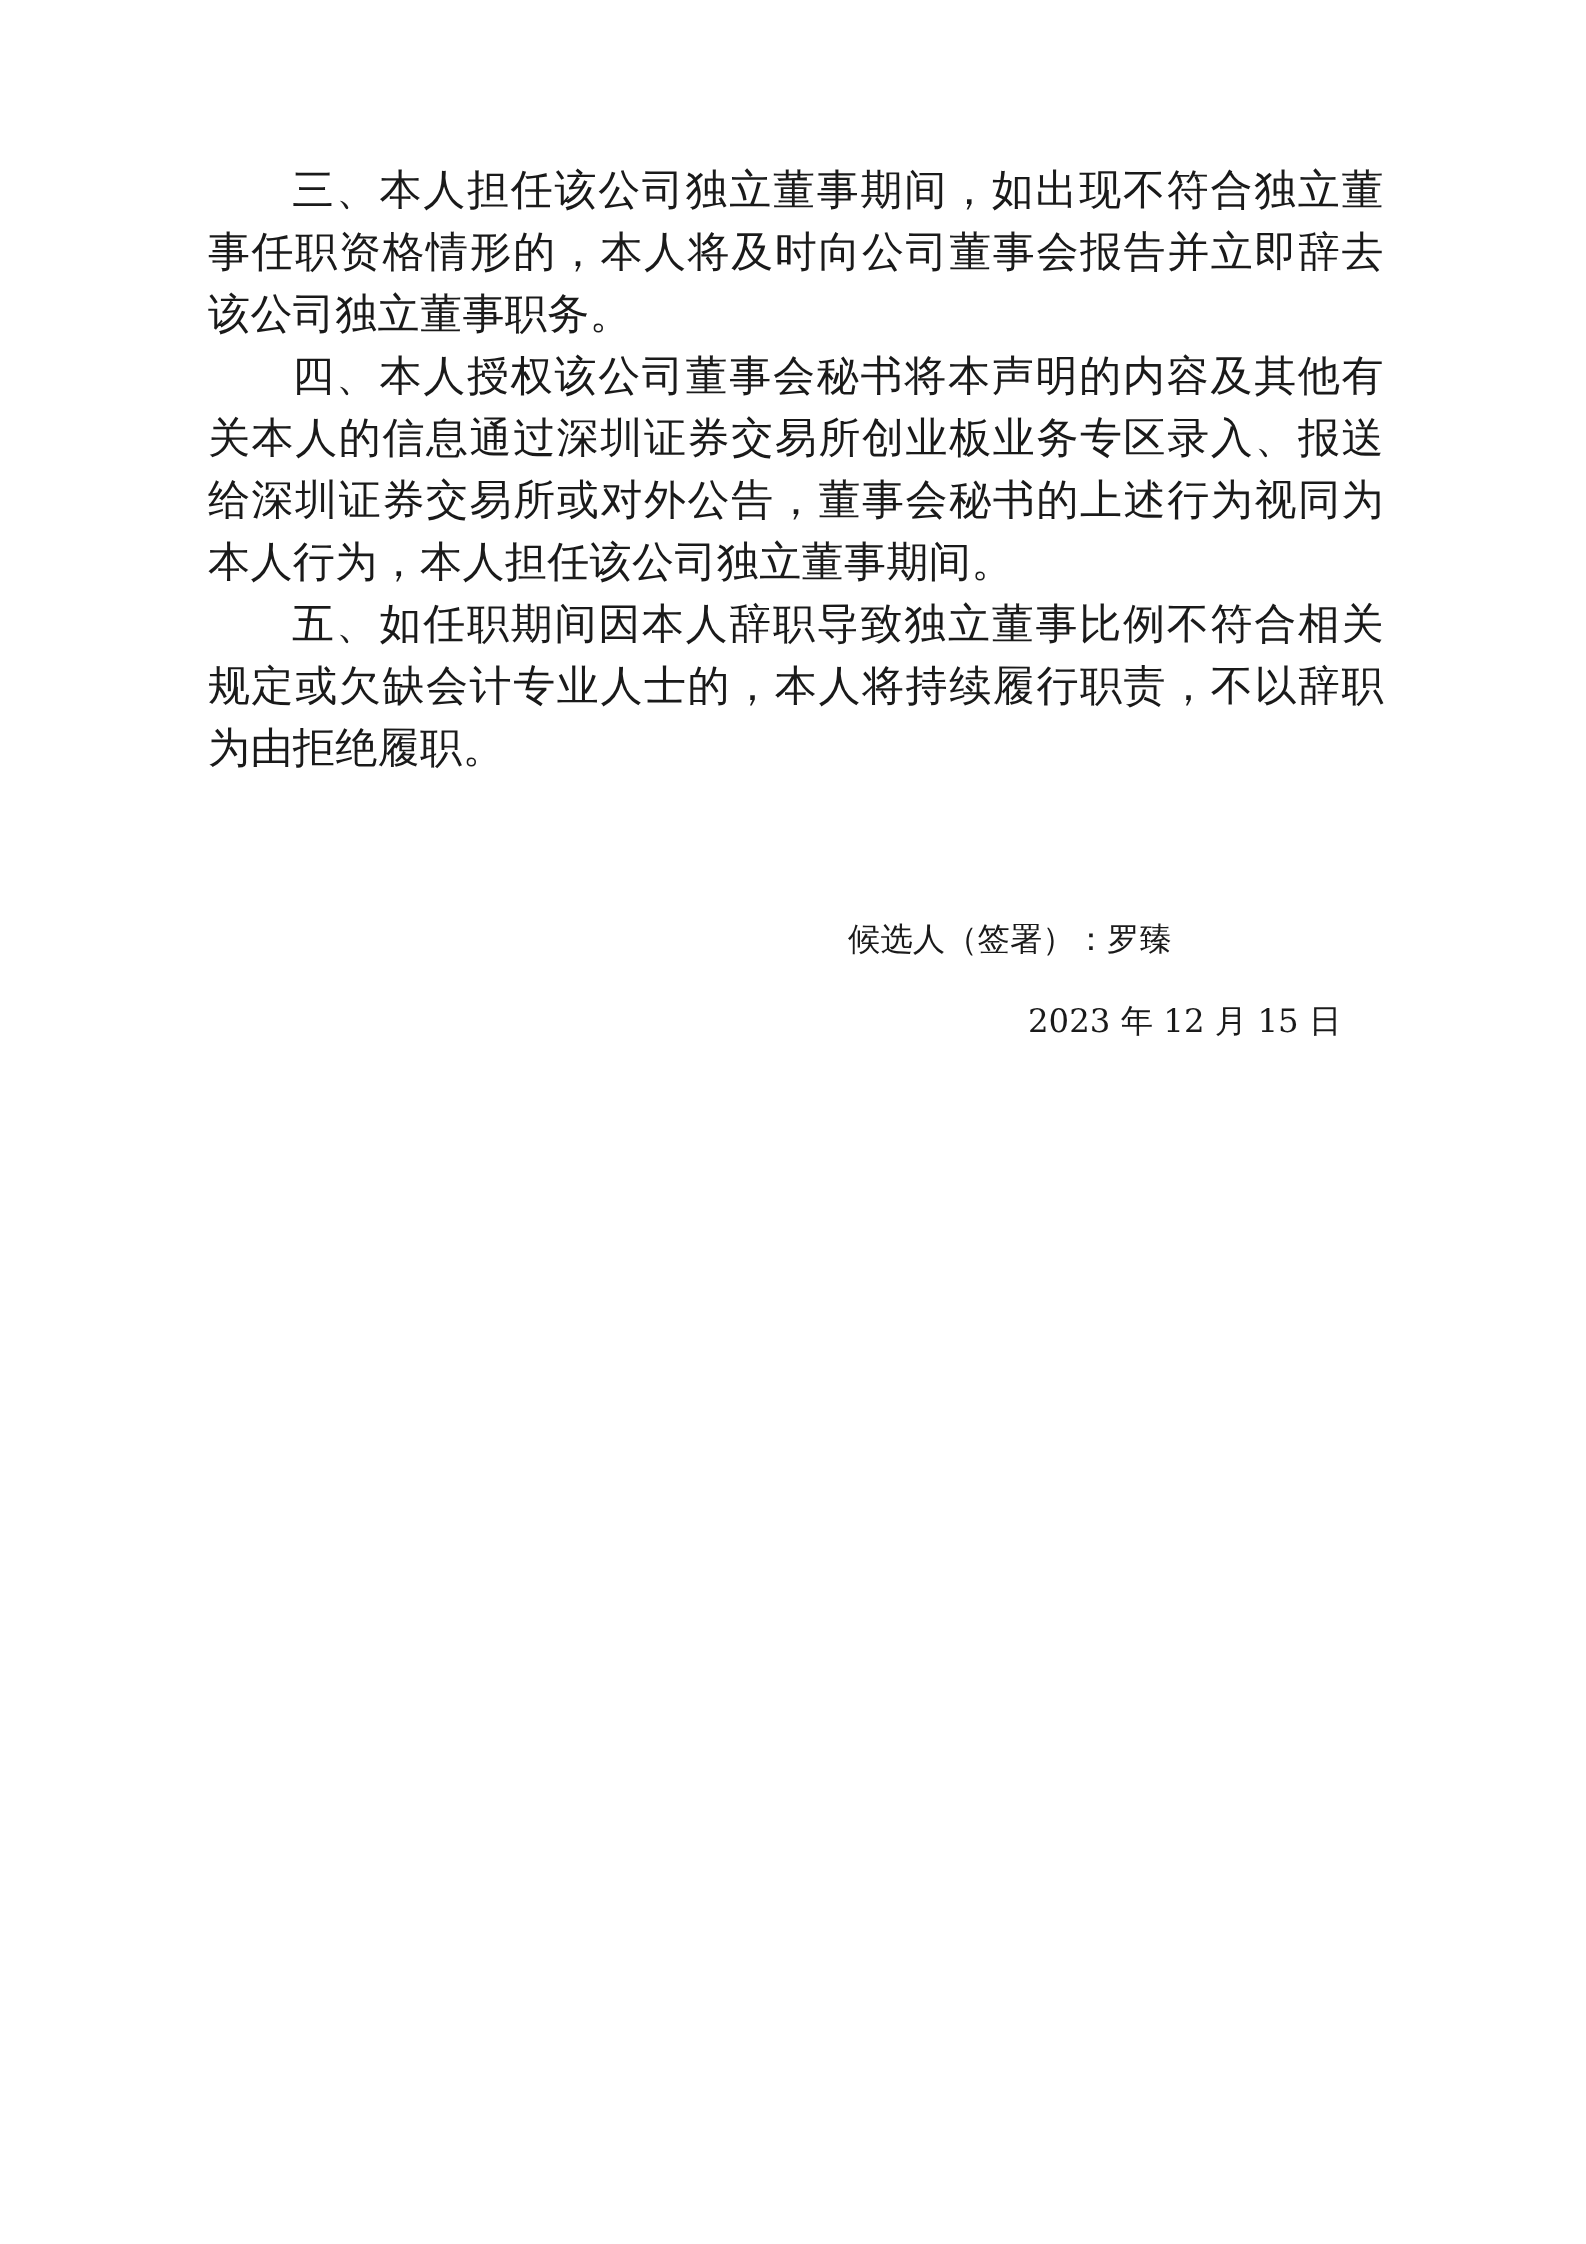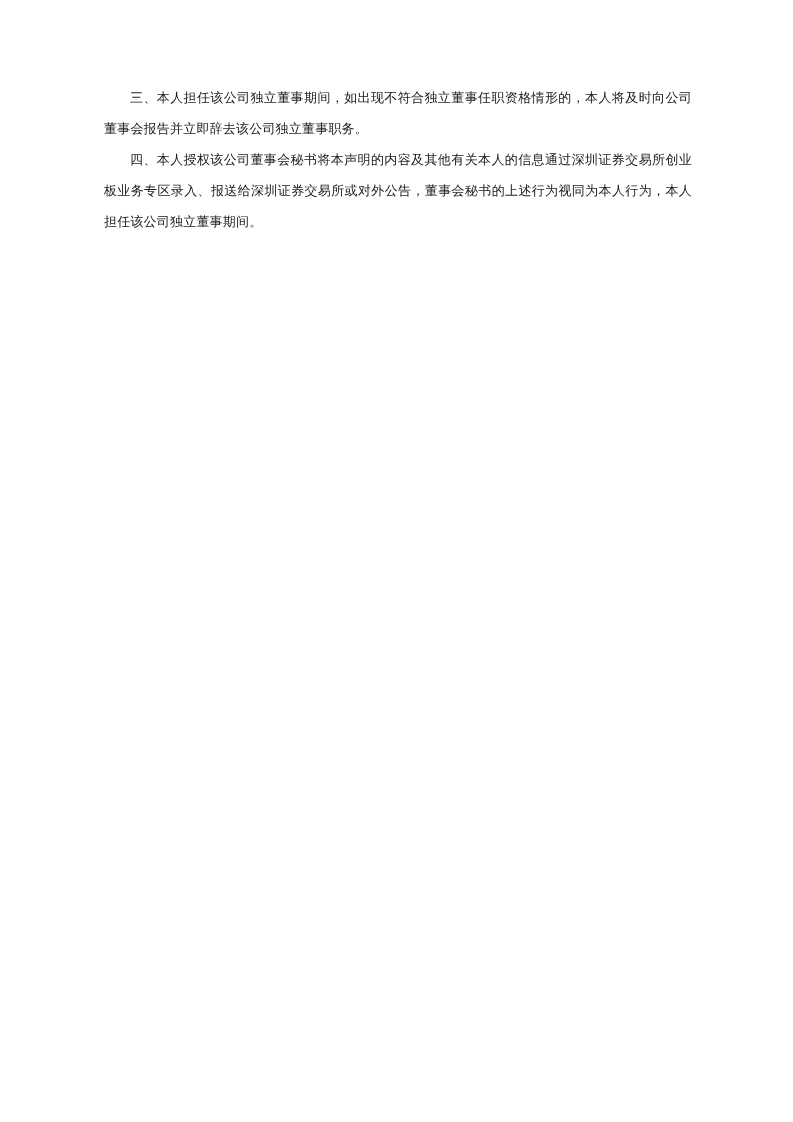--- a/index.html
+++ b/index.html
@@ -20,27 +20,28 @@
     background: #ffffff;
     box-sizing: border-box;
   }
   .doc-body {
     position: absolute;
     left: 104px;
     top: 82px;
     width: 588px;
   }
   .para {
-    font-size: 13px;
+    font-size: 21px;
     line-height: 31px;
     text-align: justify;
     text-justify: inter-ideograph;
     text-indent: 2em;
     margin: 0 0 0 0;
     letter-spacing: 0.2px;
+    font-family: Liberation Mono, monospace;
   }
   .signature-block {
     margin-top: 62px;
   }
   .sig-line {
     font-size: 16.2px;
     line-height: 31px;
     padding-left: 320px;
     white-space: nowrap;
   }
@@ -52,15 +53,20 @@
     white-space: nowrap;
   }
 </style>
 </head>
 <body>
 
 <div class="page">
   <div class="doc-body">
     <p class="para">三、本人担任该公司独立董事期间，如出现不符合独立董事任职资格情形的，本人将及时向公司董事会报告并立即辞去该公司独立董事职务。</p>
     <p class="para">四、本人授权该公司董事会秘书将本声明的内容及其他有关本人的信息通过深圳证券交易所创业板业务专区录入、报送给深圳证券交易所或对外公告，董事会秘书的上述行为视同为本人行为，本人担任该公司独立董事期间。</p>
+    <p class="para">五、如任职期间因本人辞职导致独立董事比例不符合相关规定或欠缺会计专业人士的，本人将持续履行职责，不以辞职为由拒绝履职。</p>
 
+    <div class="signature-block">
+      <div class="sig-line">候选人（签署）：罗臻</div>
+      <div class="date-line">2023 年 12 月 15 日</div>
+    </div>
   </div>
 </div>
 
 </body></html>

